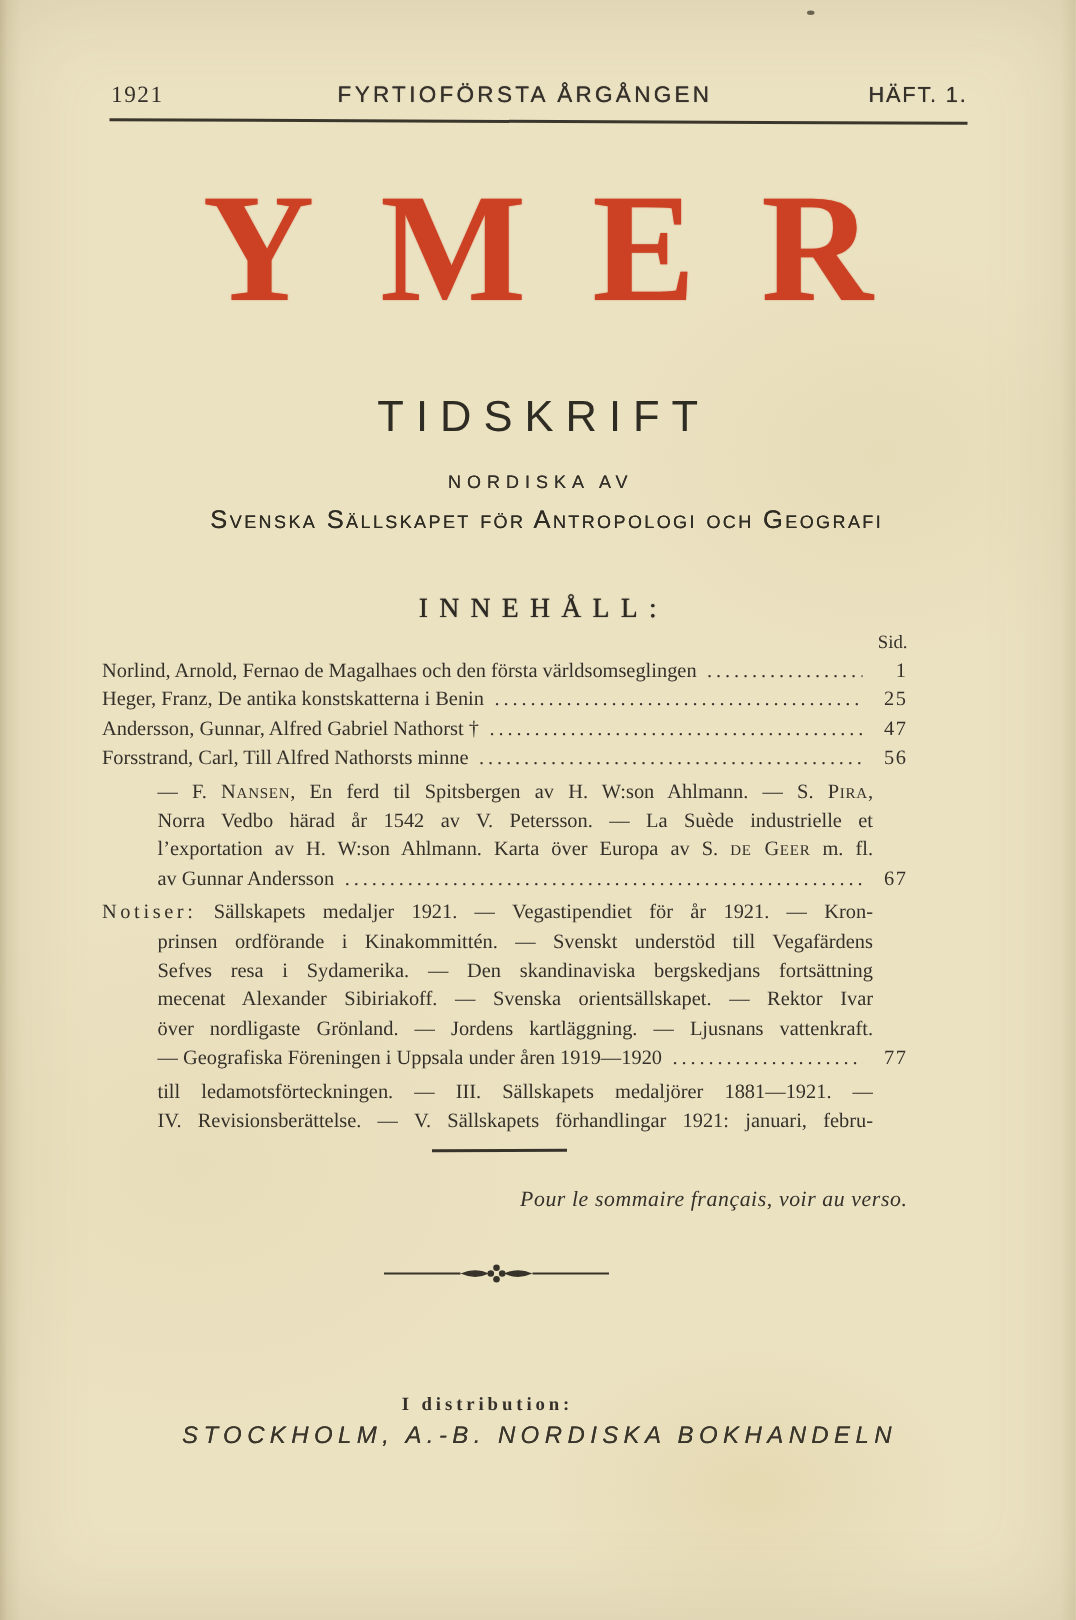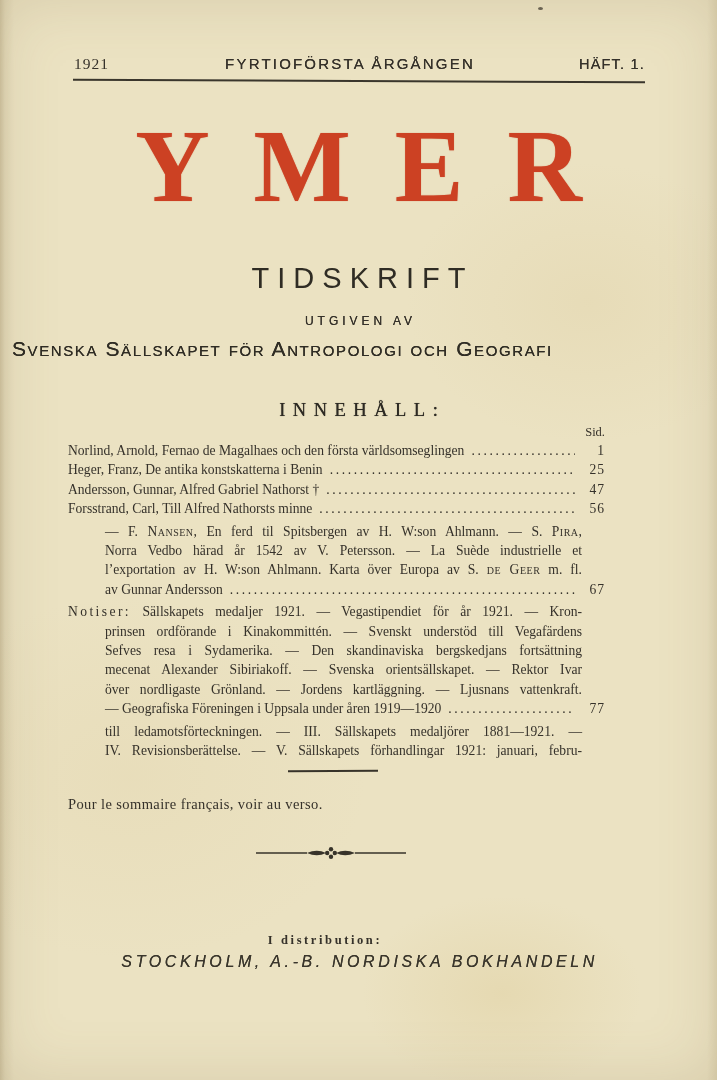--- a/index.html
+++ b/index.html
@@ -53,22 +53,22 @@
     text-align:center;margin-top:44px;
     font-family:"Liberation Sans",sans-serif;font-size:29px;
     letter-spacing:8px;text-indent:8px;color:#2f2c24;
   }
   .utgiven{
     text-align:center;margin-top:19px;
     font-family:"Liberation Sans",sans-serif;font-size:12px;
     letter-spacing:4px;text-indent:4px;text-shadow:0 0 .4px currentColor;color:#35312a;
   }
   .society{
-    margin-top:9px;
-    font-family:"Liberation Sans",sans-serif;font-size:21px;
+    text-align:center;margin-top:9px;
+    font-family:"Liberation Sans",sans-serif;font-size:17px;
     font-variant:small-caps;letter-spacing:1.6px;color:#2f2c24;
     text-shadow:0 0 .4px currentColor;
     padding-left:12px;
   }
 
   
   .innehall{
     text-align:center;margin-top:39px;
     font-size:18.5px;letter-spacing:7.5px;text-indent:7.5px;
     text-shadow:0 0 .7px currentColor;color:#2d2a23;
@@ -87,22 +87,22 @@
   .indent{padding-left:37px;}
   .leader{flex:1;overflow:hidden;white-space:nowrap;margin:0 6px 0 7px;}
   .leader::after{content:"..........................................................................................";letter-spacing:2.6px;}
   .pagenum{min-width:24px;text-align:right;letter-spacing:1px;}
   .spaced{letter-spacing:2.4px;}
   .sc{font-variant:small-caps;letter-spacing:.5px;}
 
   .short-rule{width:90px;height:2px;background:#37332a;margin:9px 0 0 288px;transform:rotate(-.3deg);}
 
   .french{
-    text-align:left;width:537px;margin:24px 0 0 68px;
-    font-size:14.5px;letter-spacing:.4px;
+    text-align:right;width:537px;margin:24px 0 0 68px;
+    font-size:14.5px;letter-spacing:.4px;font-style:italic;
   }
   .ornament-wrap{display:flex;justify-content:center;width:537px;margin:32px 0 0 62px;}
 
   .dist{
     text-align:center;width:560px;margin:72px 0 0 45px;
     font-size:12.5px;font-weight:bold;letter-spacing:2.6px;
   }
   .publisher{
     text-align:right;width:560px;margin:5px 0 0 38px;
     font-family:"Liberation Sans",sans-serif;font-size:16px;
@@ -119,21 +119,21 @@
     <span class="year">1921</span>
     <span class="center">FYRTIOFÖRSTA ÅRGÅNGEN</span>
     <span class="issue">HÄFT. 1.</span>
   </div>
   <div class="hdr-rule"></div>
 
   <div class="ymer-wrap">
     <h1 class="ymer" style="color: rgb(204, 65, 35);">YMER</h1>
   </div>
   <div class="tidskrift">TIDSKRIFT</div>
-  <div class="utgiven">UTGIVEN AV</div>
+  <div class="utgiven">NORDISKA AV</div>
   <div class="society">Svenska Sällskapet för Antropologi och Geografi</div>
 
   <div class="innehall">INNEHÅLL:</div>
   <div class="sid">Sid.</div>
 
   <div class="toc" id="toc-blocks">
       <div class="toc-block">
         <div class="toc-line leaderline">
           <span class="txt"><span>Norlind, Arnold, Fernao de Magalhaes och den första världsomseglingen</span></span>
           <span class="leader"></span>

